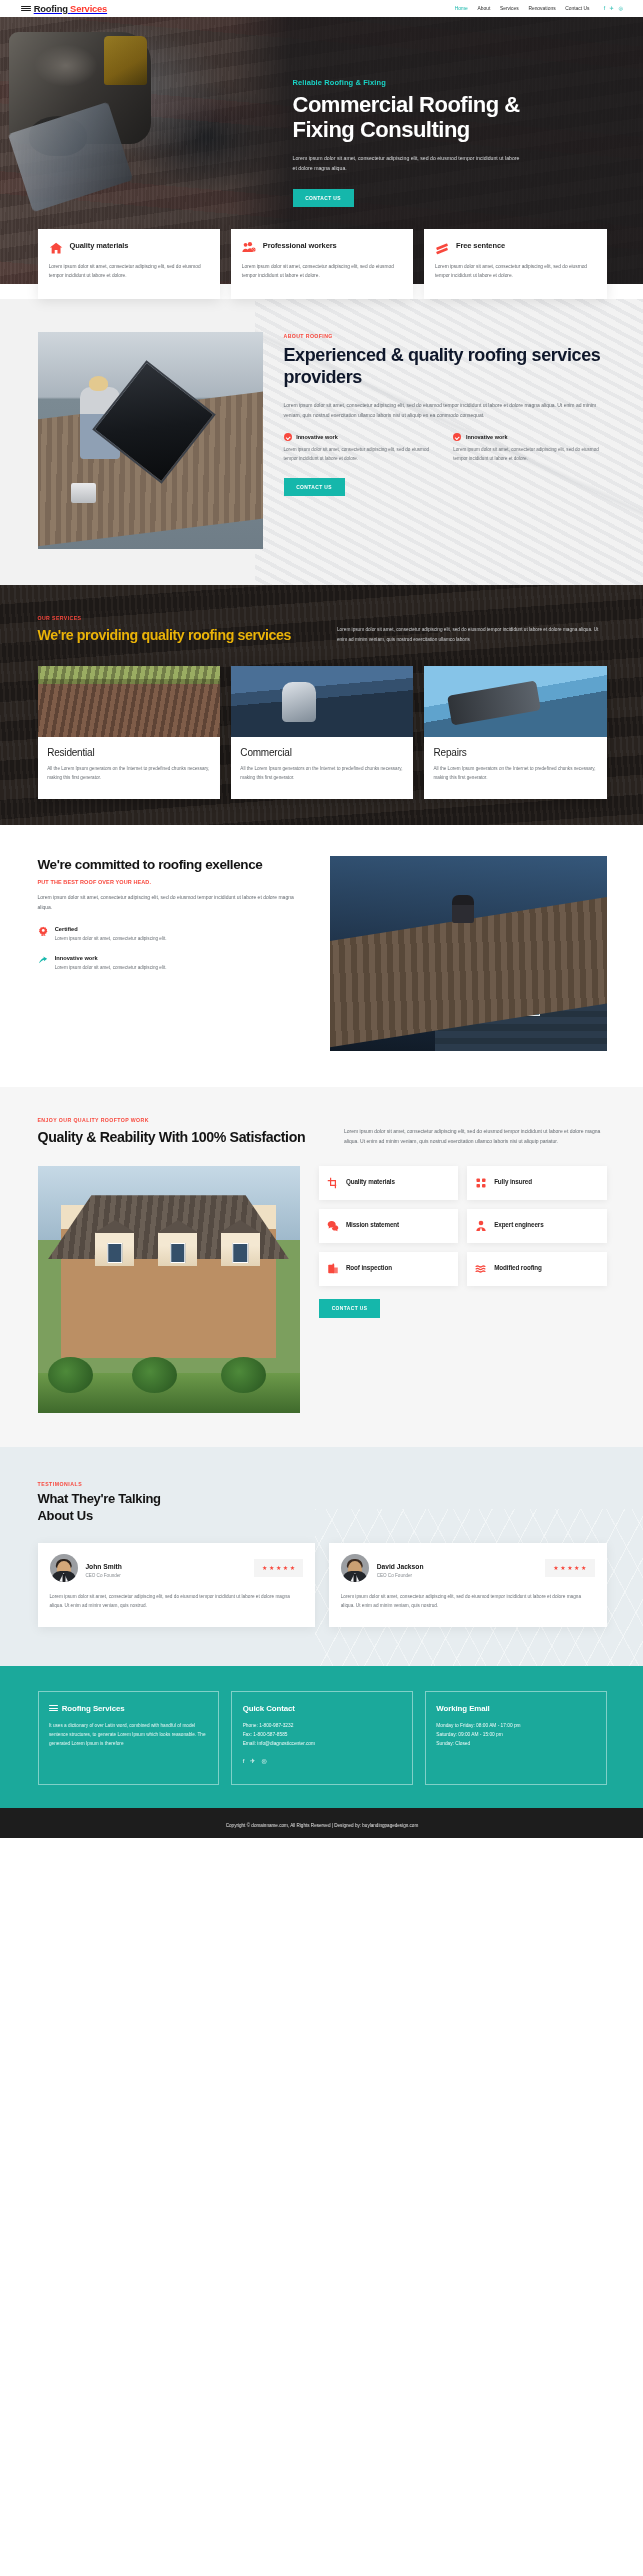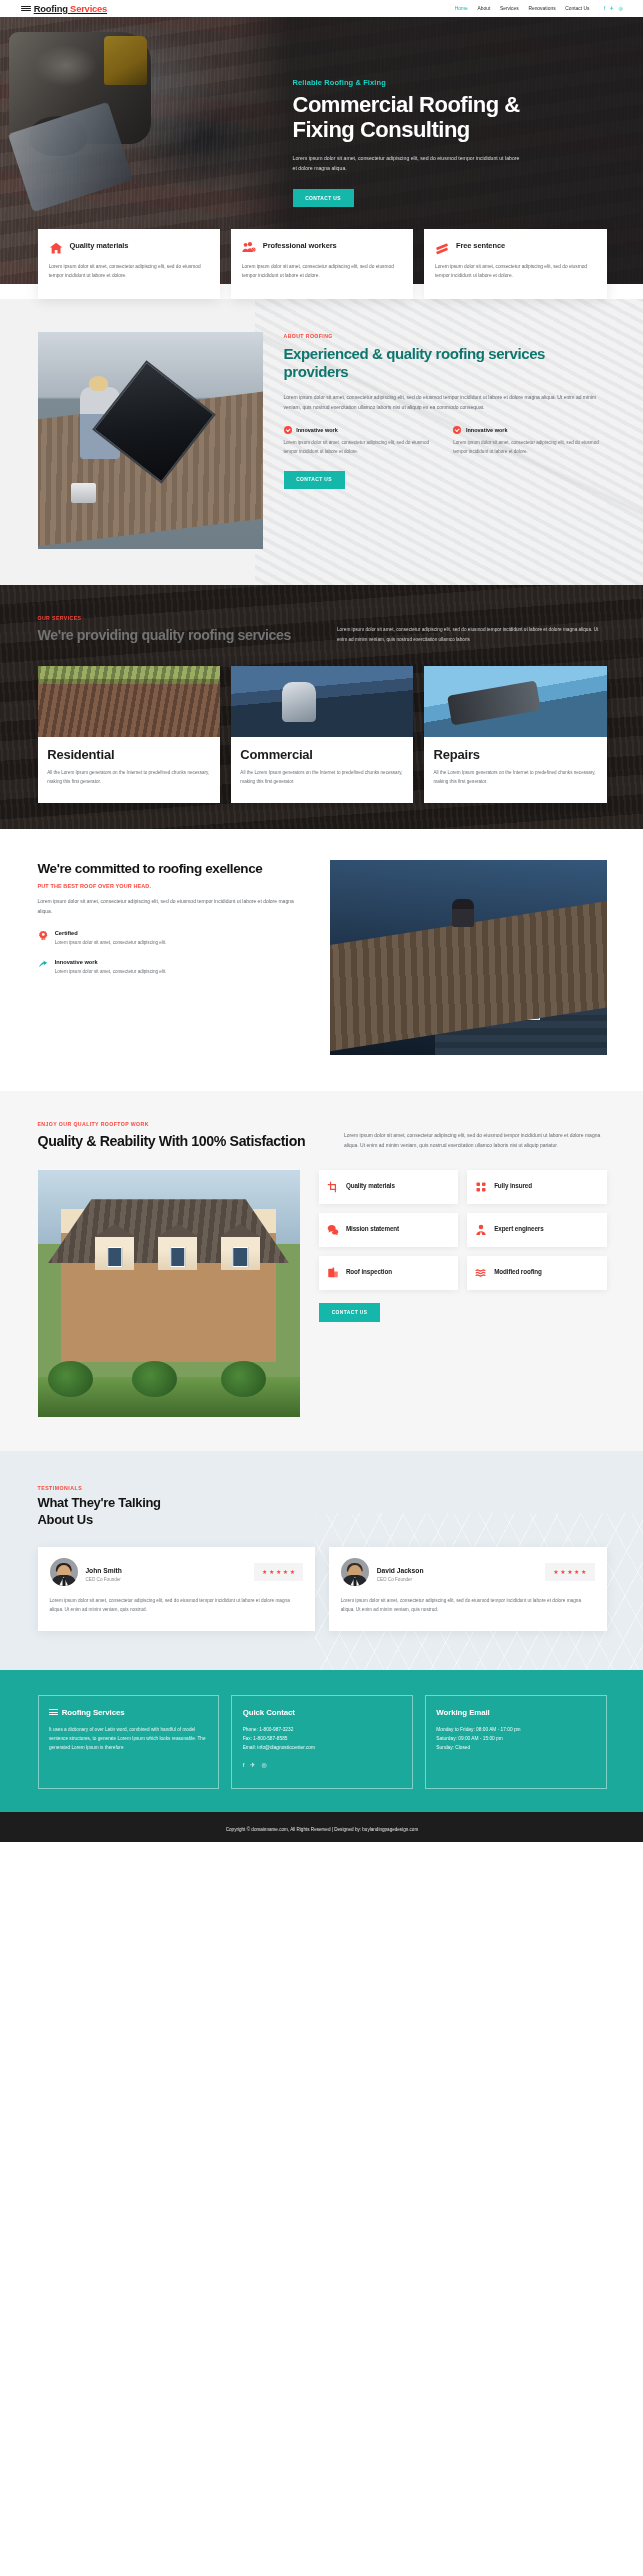--- a/index.html
+++ b/index.html
@@ -168,22 +168,22 @@
   .about-photo .bucket{
     position:absolute;left:33px;bottom:46px;width:25.5px;height:19.5px;
     background:linear-gradient(180deg,#e9eaec,#b9bcc0);border-radius:2.2px;
   }
   .about-text { flex: 1; padding-top: 1.5px; }
   .eyebrow-red {
     color: #f8483d; font-size: 5.2px; font-weight: bold; letter-spacing: 0.4px;
     text-transform: uppercase; margin-bottom: 6px;
   }
   .h2-dark {
-    font-size: 15px; line-height: 1.22; font-weight: bold; letter-spacing: -0.4px;
-    color: #0f766e; margin-bottom: 10.5px;
+    font-size: 18px; line-height: 1.22; font-weight: bold; letter-spacing: -0.4px;
+    color: #0f172a; margin-bottom: 10.5px;
   }
   .p-muted { font-size: 5px; line-height: 2.0; color: #646a70; }
   .about-points { display: flex; gap: 16.5px; margin-top: 13.5px; }
   .point { flex: 1; }
   .point-head { display: flex; align-items: center; gap: 4.5px; margin-bottom: 5.2px; }
   .check-dot {
     width: 8.2px; height: 8.2px; border-radius: 50%; background: #f8483d; flex: none;
     position: relative;
   }
   .check-dot::after {
@@ -201,21 +201,21 @@
     position: absolute; inset: 0;
     background:
       repeating-linear-gradient(86deg, rgba(255,255,255,.035) 0 2.2px, rgba(0,0,0,.05) 2.2px 6px),
       repeating-linear-gradient(176deg, #2c2622 0 19.5px, #201b18 19.5px 39px),
       #171717;
     opacity: .95;
   }
   .services-inner { position: relative; z-index: 3; }
   .services-head { display: flex; gap: 22.5px; align-items: flex-start; }
   .services-head-left { width: 277px; }
-  .h2-light { font-size: 14.2px; line-height: 1.2; font-weight: bold; color: #737373; letter-spacing: -0.4px; }
+  .h2-light { font-size: 14.2px; line-height: 1.2; font-weight: bold; color: #eab308; letter-spacing: -0.4px; }
   .services-head-right { flex: 1; padding-top: 10.5px; }
   .p-light { font-size: 4.7px; line-height: 2.0; color: #cfd1d3; }
 
   .service-cards { display: flex; gap: 10.5px; margin-top: 22.5px; padding-bottom: 25.5px; }
   .svc-card { flex: 1; background: #fff; box-shadow: 0 2.2px 10.5px rgba(0,0,0,.25); }
   .svc-img { height: 71px; position: relative; overflow: hidden; }
   .svc-img.a {
     background:
       linear-gradient(180deg,#9fc56a 0 18%,#6f8f46 18% 26%,#7a5a48 26% 100%),
       #7a5a48;
@@ -228,21 +228,21 @@
   .svc-img.b::after{
     content:"";position:absolute;left:28%;top:22%;width:34px;height:40px;
     background:linear-gradient(160deg,#dfe4ea,#7f8b97);border-radius:10.5px 10.5px 4.5px 4.5px;
   }
   .svc-img.c { background: linear-gradient(170deg,#86c4e8 0 40%,#5fa3cd 40% 55%,#3d6c8f 55% 100%); }
   .svc-img.c::after{
     content:"";position:absolute;left:14%;top:30%;width:90px;height:30px;
     background:linear-gradient(90deg,#2f3338,#5d646c);border-radius:4.5px;transform:rotate(-10deg);
   }
   .svc-body { padding: 9.7px 9.7px 16.5px; }
-  .svc-title { font-size: 13px; font-weight: bold; letter-spacing: -0.2px; margin-bottom: 6.7px; }
+  .svc-title { font-size: 10px; font-weight: normal; letter-spacing: -0.2px; margin-bottom: 6.7px; }
   .svc-text { font-size: 4.6px; line-height: 1.95; color: #6b7076; }
 
   
   .committed { background: #fff; padding: 31px 0 36px; }
   .committed-inner { display: flex; gap: 22.5px; align-items: flex-start; }
   .committed-left { width: 270px; }
   .committed-title {
     font-size: 13.5px; line-height: 1.26; font-weight: bold; letter-spacing: -0.4px; color: #141414;
   }
   .committed-sub {

